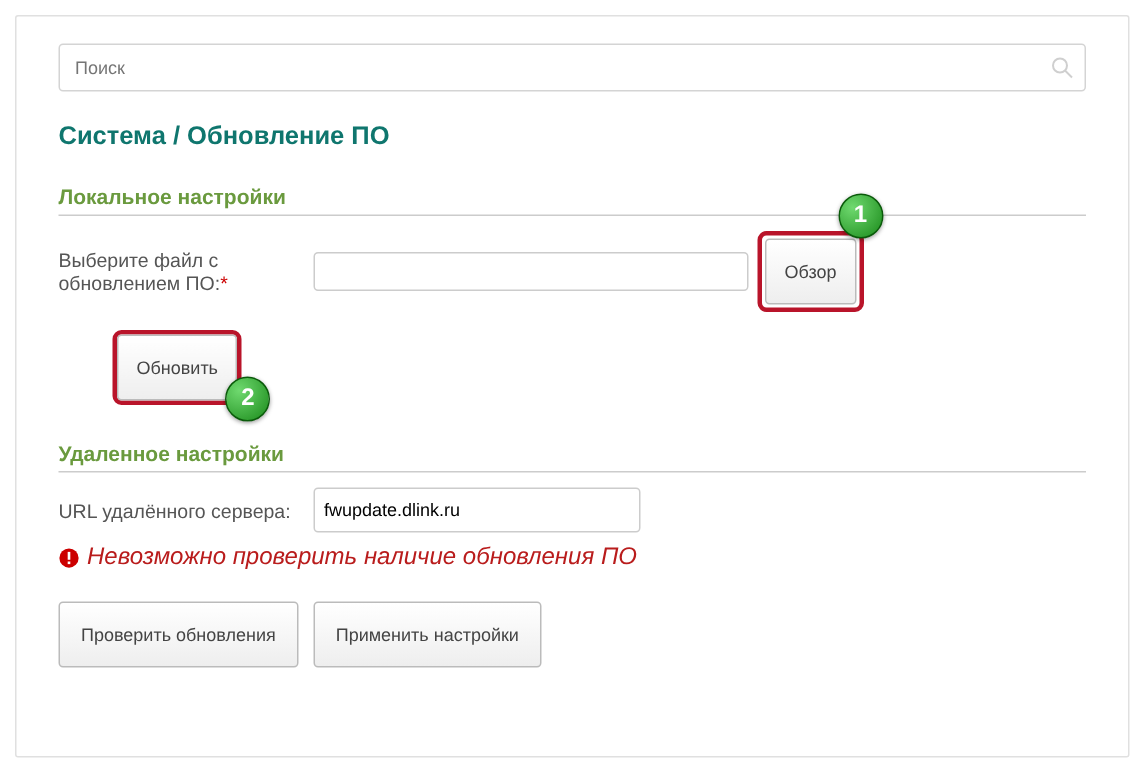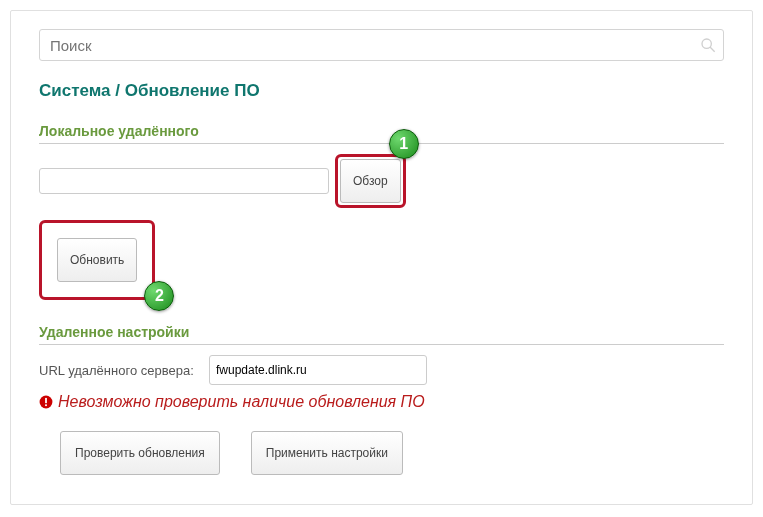--- a/index.html
+++ b/index.html
@@ -21,21 +21,21 @@
     .search-wrap {
       position: relative;
       margin-bottom: 20px;
     }
     .search-input {
       width: 100%;
       height: 32px;
       border: 1px solid #d4d4d4;
       border-radius: 3px;
       padding: 4px 32px 4px 10px;
-      font-size: 15px;
+      font-size: 12px;
       color: #999;
       outline: none;
     }
     .search-icon {
       position: absolute;
       right: 8px;
       top: 50%;
       transform: translateY(-50%);
       width: 16px;
       height: 16px;
@@ -91,23 +91,24 @@
       position: relative;
       margin-left: 6px;
       border: 3px solid #b9142a;
       border-radius: 6px;
       padding: 2px;
     }
     .update-wrap {
       position: relative;
       border: 3px solid #b9142a;
       border-radius: 6px;
-      padding: 15px;
+      padding: 0;
       display: inline-block;
       margin-top: 4px;
+      margin-left: 36px;
     }
     .marker {
       position: absolute;
       width: 30px;
       height: 30px;
       border-radius: 50%;
       background: radial-gradient(circle at 30% 30%, #6fd96f, #1a8a1a);
       border: 1px solid #0a5a0a;
       color: #fff;
       font-weight: bold;
@@ -134,42 +135,45 @@
       font-style: italic;
       font-size: 16px;
       margin: 8px 0 20px;
     }
     .error-icon {
       width: 14px;
       height: 14px;
       margin-right: 5px;
     }
     .btn-row { display: flex; gap: 10px; }
-    .btn-row button { padding: 4px 14px; margin-left: 21px; }
+    .btn-row button { padding: 4px 14px; }
     input[type="checkbox"] { margin-top: 2px; }
   </style>
 </head>
 <body>
 
 <div class="outer">
 
   <div class="search-wrap">
     <input class="search-input" type="text" placeholder="Поиск" style="">
     <svg class="search-icon" viewBox="0 0 24 24">
       <circle cx="10" cy="10" r="7" fill="none" stroke="#888" stroke-width="2"></circle>
       <line x1="15" y1="15" x2="22" y2="22" stroke="#888" stroke-width="2"></line>
     </svg>
   </div>
 
   <div class="breadcrumb">Система /  Обновление ПО</div>
 
   <div class="section">
-    <div class="section-title">Локальное удалённого</div>
+    <div class="section-title">Локальное настройки</div>
 
     <div class="row">
+      <div class="label">
+        <span>Выберите файл с обновлением ПО:</span><span class="required">*</span>
+      </div>
       <input class="file-input" type="text" readonly="" style="">
       <div class="browse-wrap">
         <button class="browse-btn">Обзор</button>
         <div class="marker marker-1">1</div>
       </div>
     </div>
 
     <div class="update-wrap">
       <button class="update-btn">Обновить</button>
       <div class="marker marker-2">2</div>

